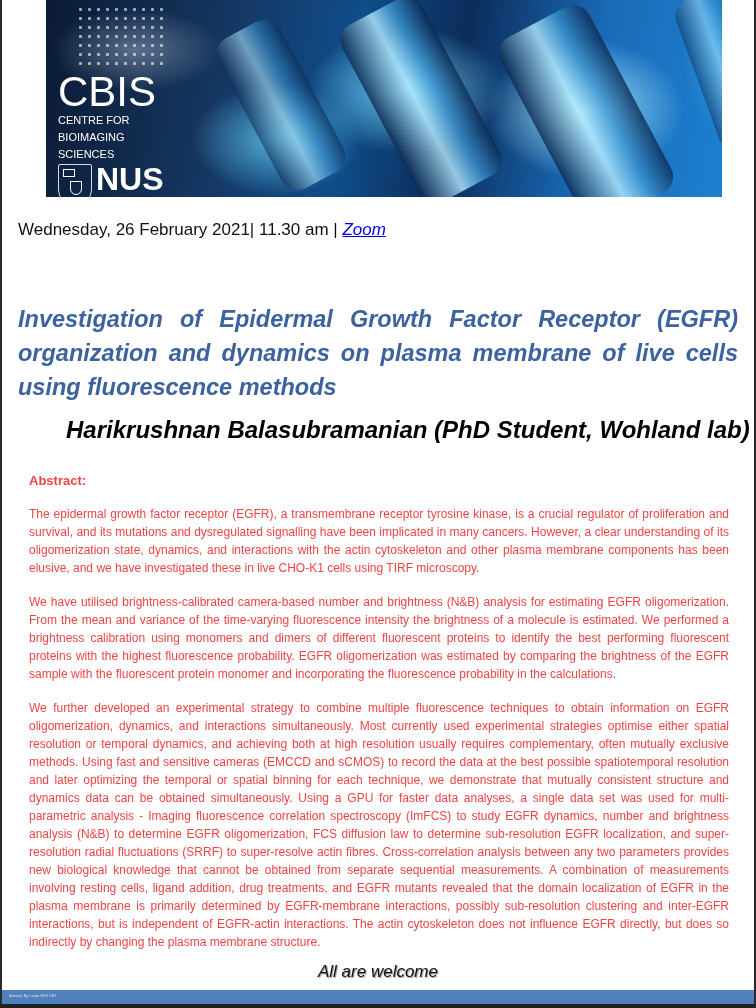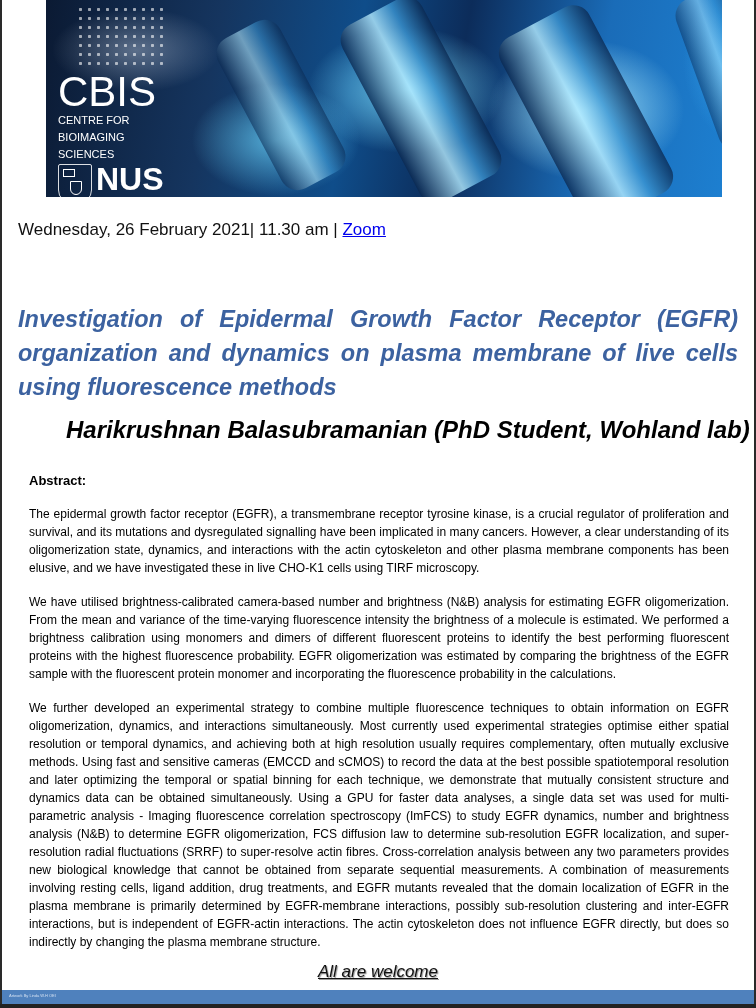--- a/index.html
+++ b/index.html
@@ -36,37 +36,37 @@
   .logo { position: absolute; left: 12px; top: 72px; color: #ffffff; }
   .logo .cbis { font-size: 42px; line-height: 40px; font-weight: normal; letter-spacing: 0px; }
   .logo .sub { font-size: 11px; line-height: 17px; letter-spacing: 0px; }
   .logo .nus-row { display: flex; align-items: flex-start; margin-top: 1px; justify-content: center; }
   .logo .crest { width: 34px; height: 40px; border: 1.5px solid rgba(255,255,255,0.85); border-radius: 2px 2px 14px 14px; margin-right: 4px; position: relative; }
   .logo .crest::before { content: ""; position: absolute; left: 4px; top: 4px; width: 10px; height: 6px; border: 1px solid #fff; }
   .logo .crest::after { content: ""; position: absolute; left: 11px; top: 16px; width: 10px; height: 12px; border: 1px solid #fff; border-radius: 0 0 6px 6px; }
   .logo .nus { font-size: 32px; line-height: 30px; font-weight: bold; }
 
   .info { position: absolute; left: 16px; top: 218px; font-family: "Liberation Sans", sans-serif; font-size: 17px; line-height: 23px; color: #111111; }
-  .info a { color: #0000ee; text-decoration: underline; }
+  .info a { color: #0000ee; text-decoration: underline; font-style: italic; }
 
   .title {
     position: absolute; left: 16px; top: 302px; width: 720px;
     font-size: 23.5px; line-height: 34px; font-weight: bold; font-style: italic;
     color: #3c62a0; text-align: justify; text-align-last: left;
   }
   .speaker {
     position: absolute; left: 16px; top: 414px; width: 730px;
     font-size: 24px; line-height: 32px; font-weight: bold; font-style: italic; color: #000; margin-left: 48px;
   }
-  .abstract { position: absolute; left: 27px; top: 472px; width: 700px; color: #000000; }
+  .abstract { position: absolute; left: 27px; top: 472px; width: 700px; color: #ef4444; }
   .abstract .head { font-size: 13px; font-weight: bold; line-height: 18px; margin-bottom: 15px; }
   .abstract p { font-size: 12px; line-height: 18px; text-align: justify; margin-bottom: 16px; }
   .welcome {
     position: absolute; left: 0; top: 962px; width: 752px; text-align: center;
-    font-size: 17px; font-style: italic; color: #111; text-shadow: 1px 1px 1px #999; text-decoration: underline;
+    font-size: 17px; font-style: italic; color: #111; text-shadow: 1px 1px 1px #999;
   }
   .footer {
     position: absolute; left: 0; top: 990px; width: 752px; height: 14px;
     background: #4f81bd;
   }
   .footer .credit { position: absolute; left: 7px; top: 3px; font-size: 4px; color: #dfe9f7; opacity: 0.9; }
   .bottom-edge { position: absolute; left: 0; top: 1004px; width: 756px; height: 4px; background: #222; }
 </style>
 </head>
 <body>

